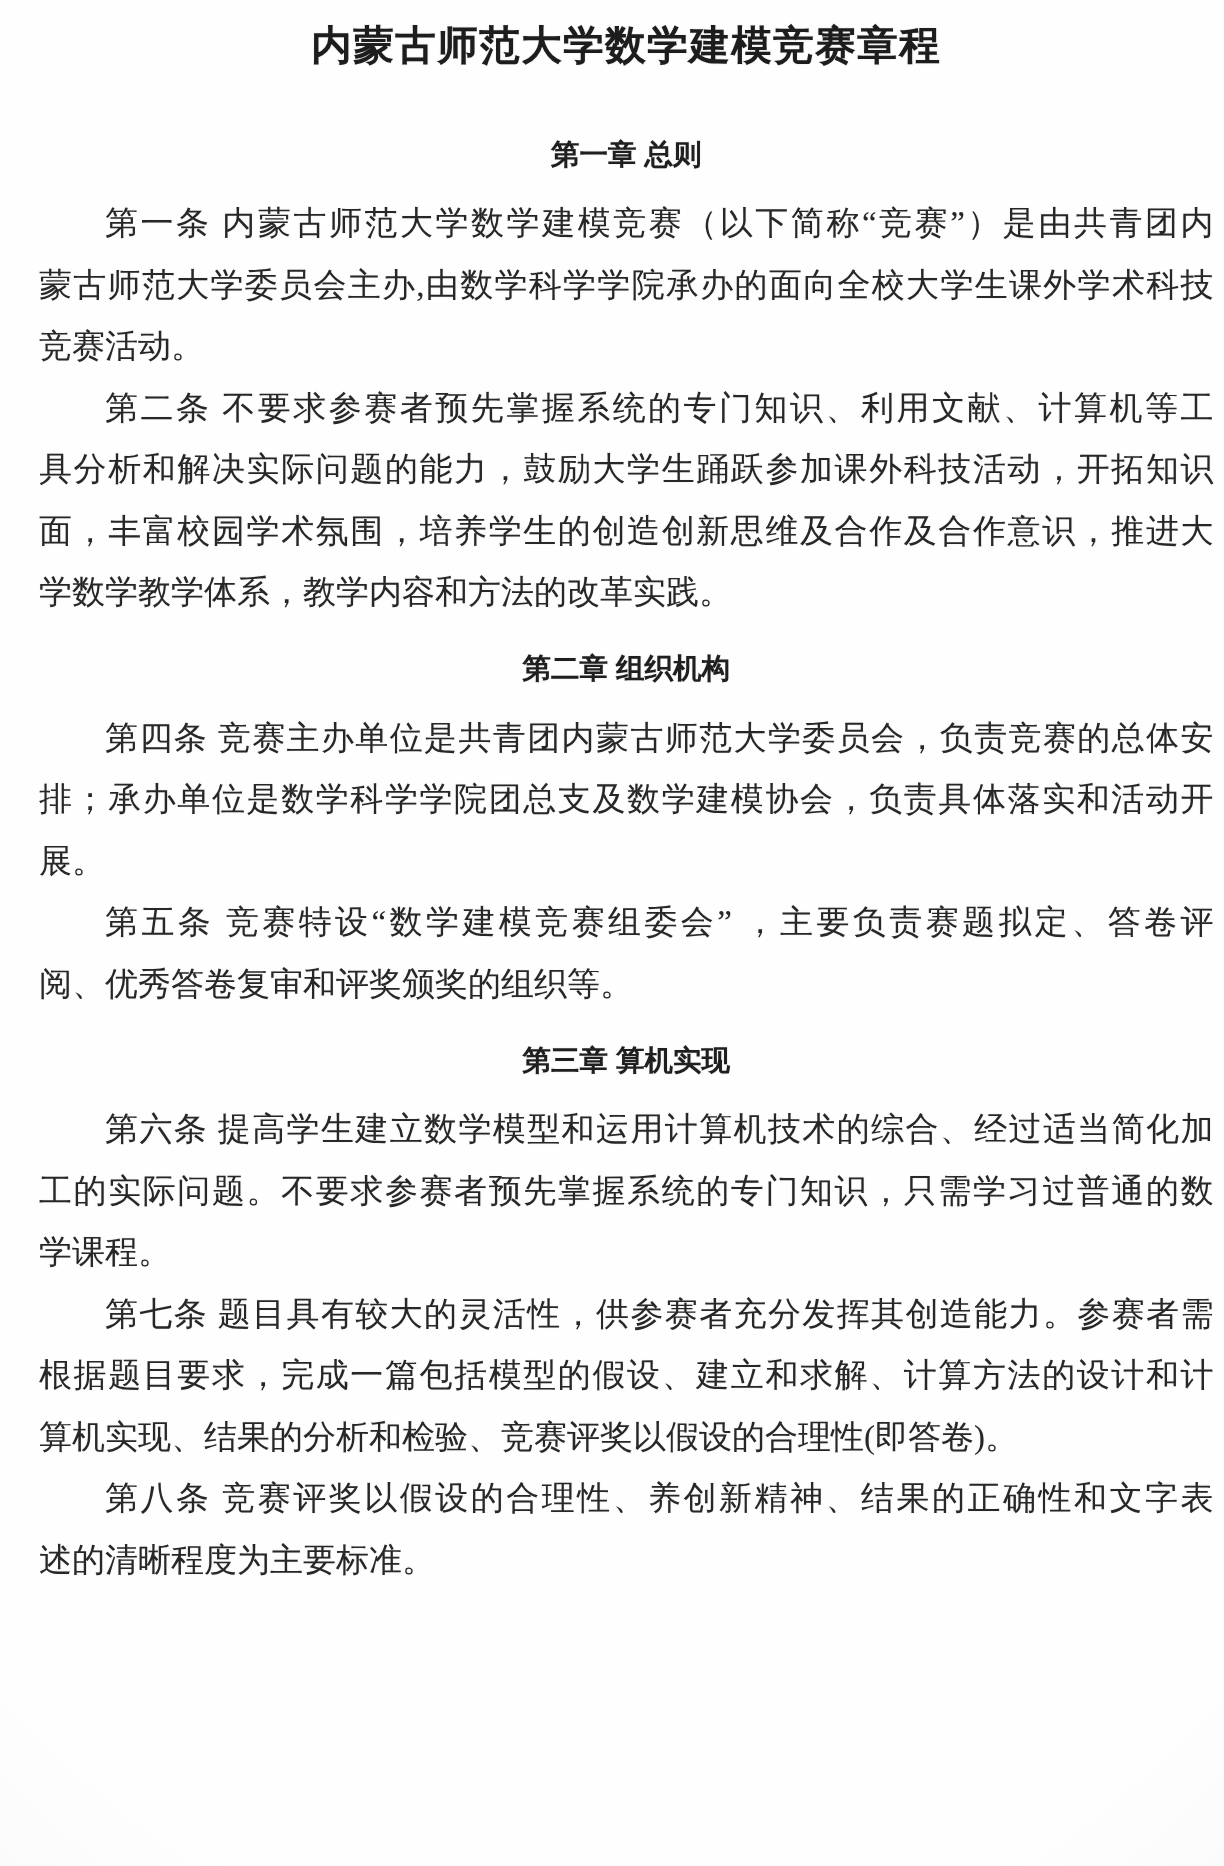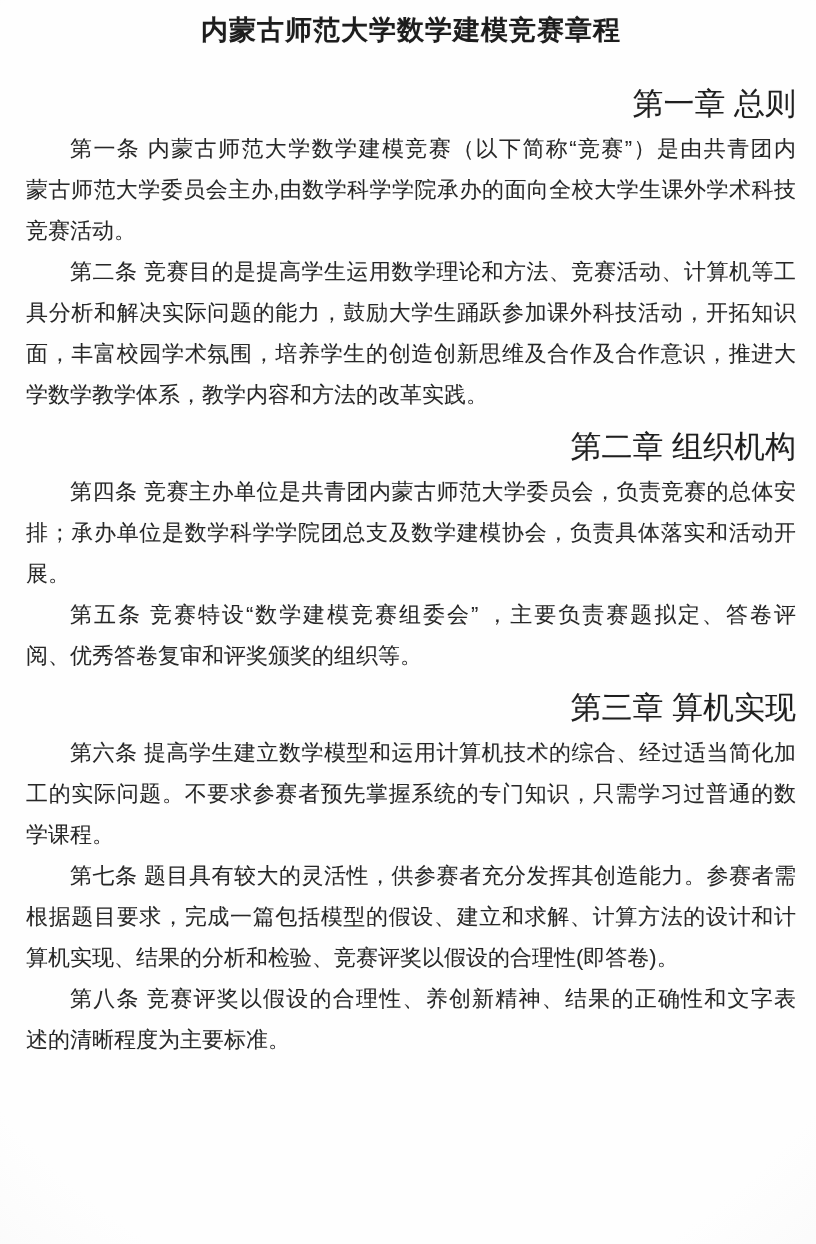--- a/index.html
+++ b/index.html
@@ -9,58 +9,59 @@
   body {
     width: 816px;
     height: 1244px;
     overflow: hidden;
     font-family: "Liberation Sans", "DejaVu Sans", sans-serif;
   }
   .page {
     box-sizing: border-box;
     width: 816px;
     height: 1244px;
-    padding: 10px 20px 0 26px;
+    padding: 10px 7px 0 26px;
     background:
       radial-gradient(ellipse 120% 100% at 50% 45%, rgba(255,255,255,0.9) 60%, rgba(230,230,230,0.55) 100%),
       #f8f8f8;
     color: #262626;
   }
   .doc-title {
     margin: 0 0 34px 0;
     font-size: 27px;
     font-weight: 700;
     line-height: 40px;
     text-align: center;
     letter-spacing: 1px;
     color: #1d1d1d;
     text-shadow: 0 0 1px rgba(0,0,0,0.18);
   }
   .chapter {
     margin: 12px 0 4px 0;
-    font-size: 31px;
-    font-weight: 400;
+    font-size: 19px;
+    font-weight: 700;
     line-height: 40px;
-    text-align: right;
+    text-align: center;
     color: #1f1f1f;
     text-shadow: 0 0 1px rgba(0,0,0,0.15);
   }
   .para {
     margin: 0;
   }
   .line {
     font-size: 22px;
     line-height: 41px;
     color: #272727;
     text-align: justify;
     text-align-last: justify;
     text-justify: inter-character;
     white-space: nowrap;
     overflow: hidden;
     text-shadow: 0 0 1px rgba(0,0,0,0.12);
+    font-family: Liberation Serif, serif;
   }
   .line.first {
     text-indent: 2em;
   }
   .line.last {
     text-align-last: left;
   }
 </style>
 </head>
 <body>
@@ -71,21 +72,21 @@
 
   <h2 class="chapter">第一章 总则</h2>
 
   <div class="para">
     <div class="line first">第一条 内蒙古师范大学数学建模竞赛（以下简称“竞赛”）是由共青团内</div>
     <div class="line">蒙古师范大学委员会主办,由数学科学学院承办的面向全校大学生课外学术科技</div>
     <div class="line last">竞赛活动。</div>
   </div>
 
   <div class="para">
-    <div class="line first">第二条 竞赛目的是提高学生运用数学理论和方法、竞赛活动、计算机等工</div>
+    <div class="line first">第二条 不要求参赛者预先掌握系统的专门知识、利用文献、计算机等工</div>
     <div class="line">具分析和解决实际问题的能力，鼓励大学生踊跃参加课外科技活动，开拓知识</div>
     <div class="line">面，丰富校园学术氛围，培养学生的创造创新思维及合作及合作意识，推进大</div>
     <div class="line last">学数学教学体系，教学内容和方法的改革实践。</div>
   </div>
 
 
   <h2 class="chapter">第二章 组织机构</h2>
 
   <div class="para">
     <div class="line first">第四条 竞赛主办单位是共青团内蒙古师范大学委员会，负责竞赛的总体安</div>

